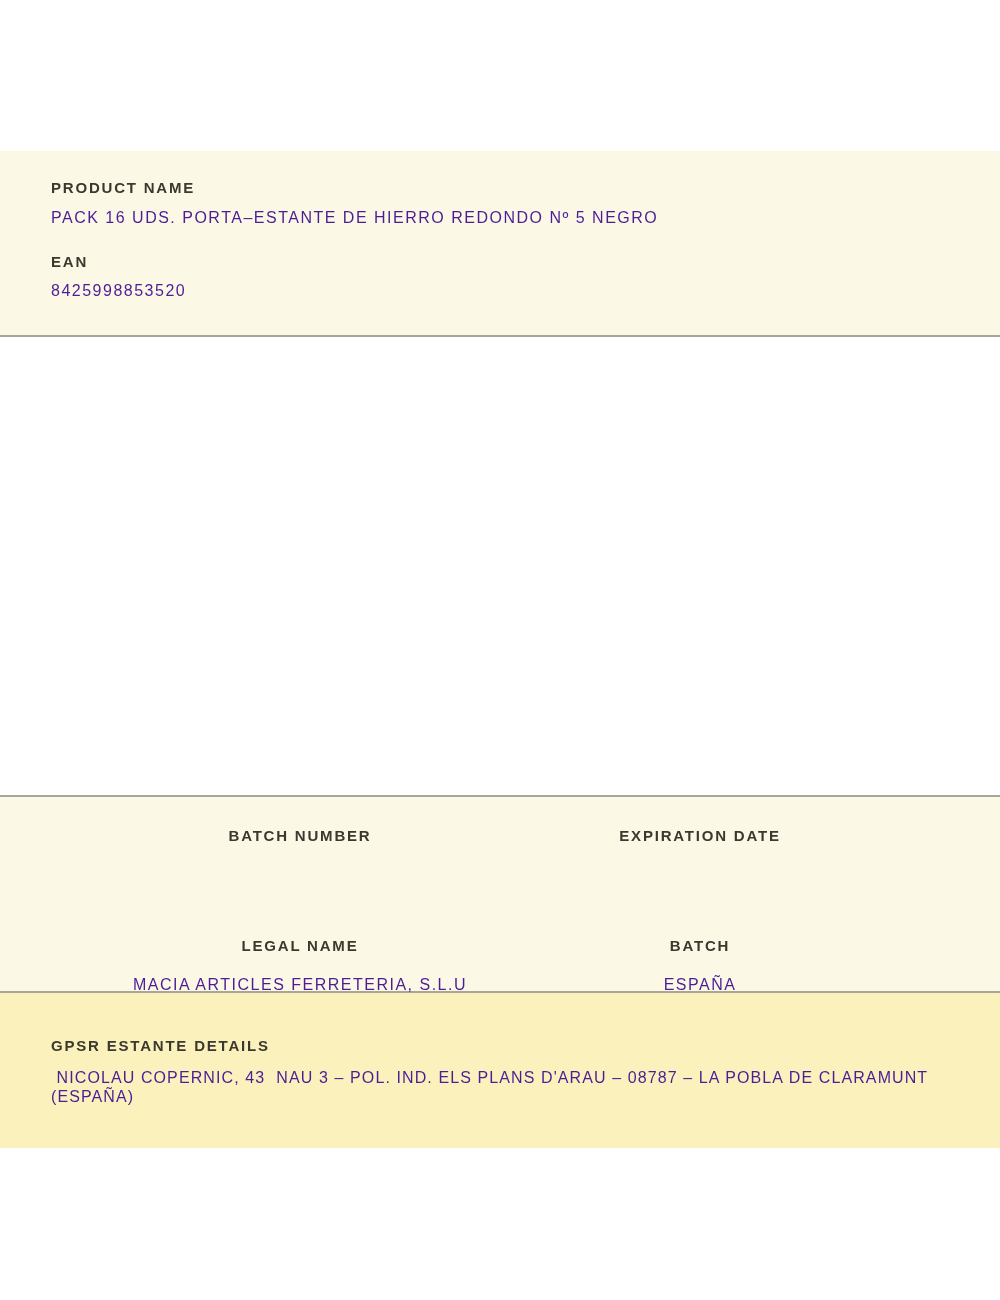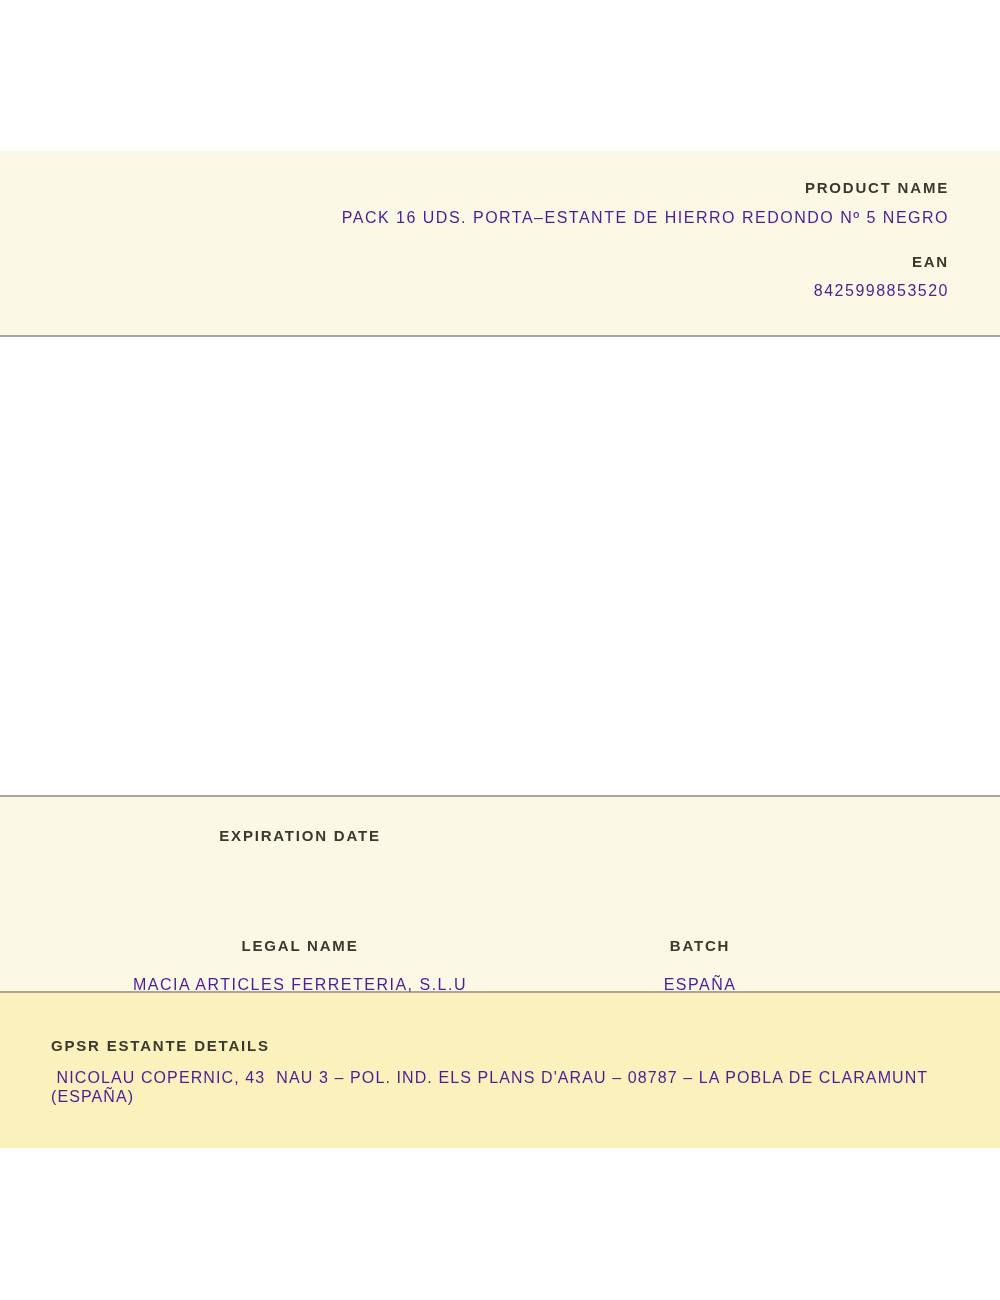--- a/index.html
+++ b/index.html
@@ -20,21 +20,20 @@
     left: 0;
     width: 1000px;
     box-sizing: border-box;
   }
   .panel.top {
     top: 151px;
     height: 186px;
     background: #FCF8E6;
     border-bottom: 2px solid #A7A699;
     padding: 27px 51px 4px 51px;
-    text-align: right;
   }
   .panel.mid {
     top: 795px;
     height: 198px;
     background: #FCF8E6;
     border-top: 2px solid #A7A699;
     border-bottom: 2px solid #A7A699;
     padding: 29px 100px 0 100px;
   }
   .panel.gpsr {
@@ -93,20 +92,24 @@
     <div class="value">PACK 16 UDS. PORTA–ESTANTE DE HIERRO REDONDO Nº 5 NEGRO</div>
     <div class="label ean-label">EAN</div>
     <div class="value ean-value">8425998853520</div>
   </section>
 
   <div class="spacer"></div>
 
   <section class="panel mid">
     <div class="grid">
       <div class="cell">
+        <div class="label">BATCH NUMBER</div>
+        <div class="value"></div>
+      </div>
+      <div class="cell">
         <div class="label">EXPIRATION DATE</div>
         <div class="value"></div>
       </div>
     </div>
     <div class="grid second">
       <div class="cell">
         <div class="label">LEGAL NAME</div>
         <div class="value">MACIA ARTICLES FERRETERIA, S.L.U</div>
       </div>
       <div class="cell">

